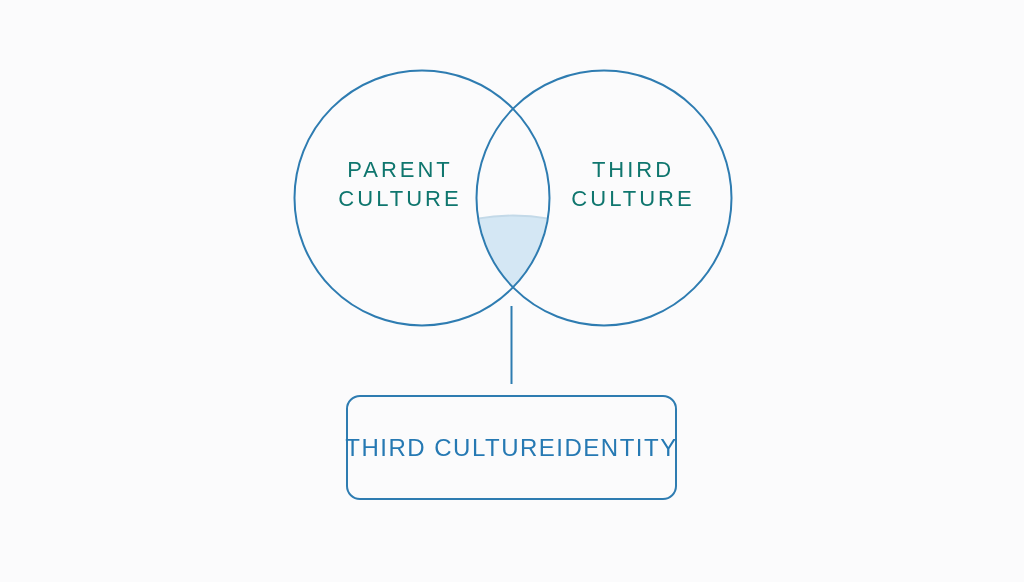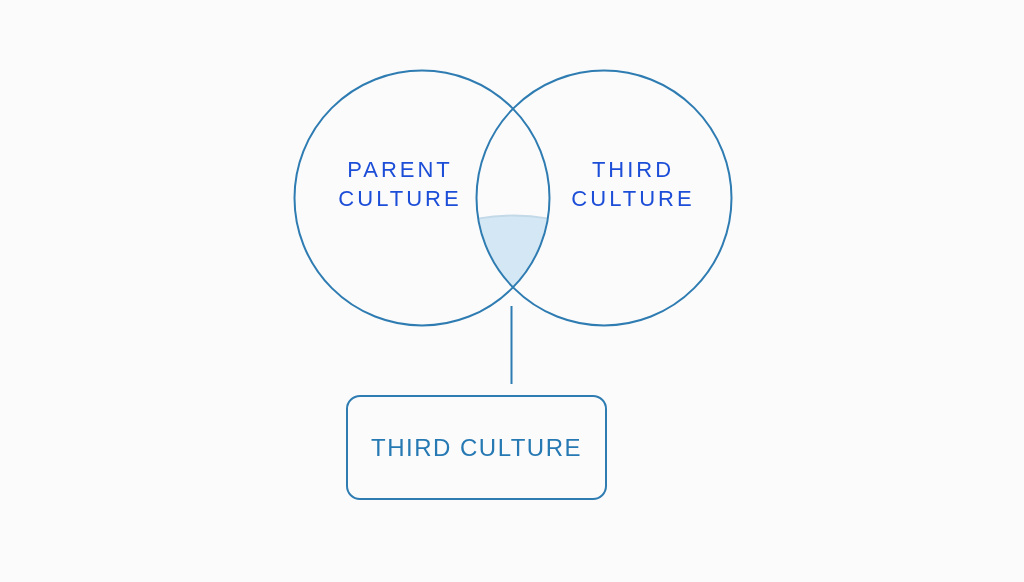--- a/index.html
+++ b/index.html
@@ -22,35 +22,35 @@
   }
 
   .circle-label {
     position: absolute;
     top: 155px;
     transform: translateX(-50%);
     display: flex;
     flex-direction: column;
     align-items: center;
     text-align: center;
-    color: #1d4ed8;
+    color: #0f766e;
     font-size: 22px;
     line-height: 29px;
     letter-spacing: 3px;
     font-weight: normal;
     white-space: nowrap;
   }
   .circle-label.left  { left: 400px; }
   .circle-label.right { left: 633px; }
 
   .callout-box {
     position: absolute;
     left: 346px;
     top: 395px;
-    width: 261px;
+    width: 331px;
     height: 105px;
     border: 2px solid #2e7cb1;
     border-radius: 14px;
     background: transparent;
     display: flex;
     flex-direction: row;
     align-items: center;
     justify-content: center;
     text-align: center;
     color: #2679b3;
@@ -93,15 +93,16 @@
     <span>CULTURE</span>
   </div>
 
   <div class="circle-label right">
     <span>THIRD</span>
     <span>CULTURE</span>
   </div>
 
   <div class="callout-box">
     <span>THIRD CULTURE</span>
+    <span>IDENTITY</span>
   </div>
 
 </div>
 
 </body></html>

